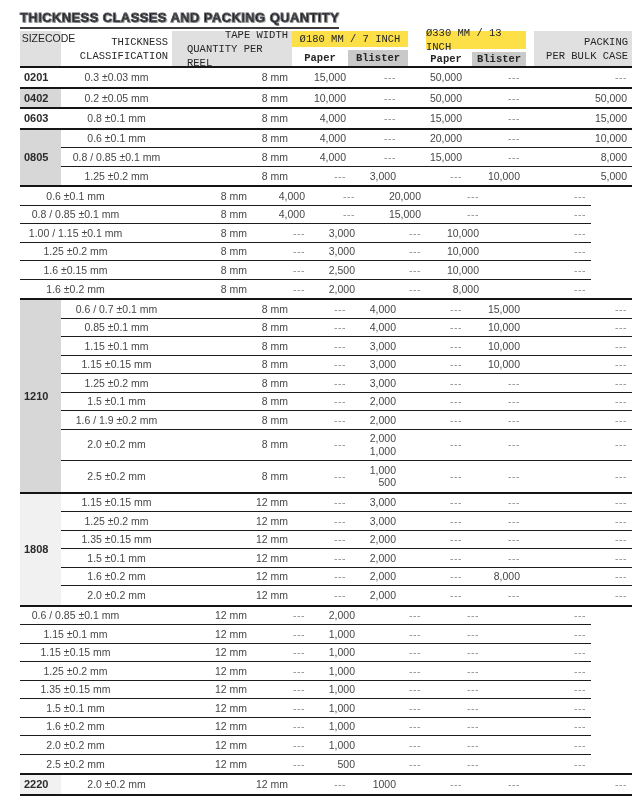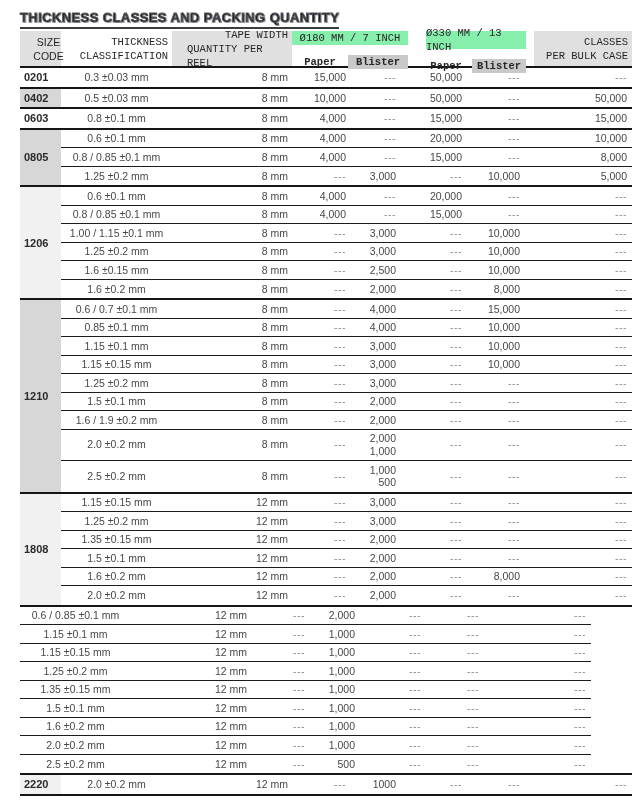--- a/index.html
+++ b/index.html
@@ -14,28 +14,28 @@
     text-shadow:1.4px 1.4px 0 #b9b9b9;
     border-bottom:2px solid #3c3c3c; padding-bottom:2px;
   }
   .caption { margin-top:11px; height:14px; font-size:11px; color:#333; display:flex; align-items:flex-start; }
   .bracket { display:inline-block; width:13px; height:9px; border-left:1.5px solid #4a4a4a; border-top:1.5px solid #4a4a4a; margin-top:2px; }
 
   .table { width:612px; margin-top:2px; }
 
   
   .thead { display:flex; height:37px; border-bottom:2.5px solid #151515; }
-  .h-size { width:41px; background:#e0e0e0; display:flex; flex-direction:column; justify-content:center; padding-left:16px;align-items:center; }
+  .h-size { width:41px; background:#e0e0e0; display:flex; justify-content:center; padding-left:16px; }
   .h-right { display:flex; width:571px;font-family:Liberation Mono, monospace; }
   .hcell { font-size:10.5px; color:#262626; line-height:14px; }
   .h-thick { width:111px; display:flex; flex-direction:column; justify-content:center; align-items:flex-end; padding-right:4px; }
   .h-tape  { width:120px; background:#e0e0e0; display:flex; flex-direction:column; justify-content:center; align-items:flex-end; padding-right:4px;padding-left:15px; }
   .h-group { display:flex; flex-direction:column; }
   .g180 { width:116px; } .g330 { width:118px;padding-left:12px; }
-  .reel-band { height:18px; background:#86efac; display:flex; align-items:center; justify-content:center; margin-bottom:10px; }
+  .reel-band { height:18px; background:#fde047; display:flex; align-items:center; justify-content:center; margin-bottom:3px; }
   .g330 .reel-band { margin-left:6px; }
   .subrow { display:flex; height:18px; }
   .sub-paper { display:flex; align-items:center; justify-content:center; font-weight:700; }
   .sub-blister { display:flex; align-items:center; justify-content:center; font-weight:700; background:#c9c9c9; }
   .g180 .sub-paper{width:56px;} .g180 .sub-blister{width:60px;}
   .g330 .sub-paper{width:58px;} .g330 .sub-blister{width:60px;}
   .h-bulk { width:106px; display:flex; flex-direction:column; justify-content:center; align-items:flex-end; padding-right:4px; }
   .h-bulk-bg { background:linear-gradient(to right,#ffffff 8px,#e0e0e0 8px); }
 
   
@@ -91,21 +91,21 @@
           </div>
         </div>
         <div class="h-group g330">
           <div class="reel-band hcell">Ø330 MM / 13 INCH</div>
           <div class="subrow">
             <div class="sub-paper hcell">Paper</div>
             <div class="sub-blister hcell">Blister</div>
           </div>
         </div>
         <div class="h-bulk h-bulk-bg hcell">
-          <span>CLASSES</span>
+          <span>PACKING</span>
           <span>PER BULK CASE</span>
         </div>
       </div>
     </div>
 
     <div class="tbody">
   <div class="group shade-white">
     <div class="size-cell">
             <span class="size-code">0201</span>
           </div>
@@ -121,21 +121,21 @@
   </div>
 </div>
   </div>
 
   <div class="group shade-grey">
     <div class="size-cell">
             <span class="size-code">0402</span>
           </div>
     <div class="rows">
   <div class="row">
-    <div class="cell c-thick">0.5 ±0.03 mm</div>
+    <div class="cell c-thick">0.2 ±0.05 mm</div>
     <div class="cell c-tape">8 mm</div>
     <div class="cell c-p180">10,000</div>
     <div class="cell c-b180 dash">---</div>
     <div class="cell c-p330">50,000</div>
     <div class="cell c-b330 dash">---</div>
     <div class="cell c-bulk">50,000</div>
   </div>
 </div>
   </div>
 
@@ -187,23 +187,20 @@
     <div class="cell c-p180 dash">---</div>
     <div class="cell c-b180">3,000</div>
     <div class="cell c-p330 dash">---</div>
     <div class="cell c-b330">10,000</div>
     <div class="cell c-bulk">5,000</div>
   </div>
 </div>
   </div>
 
   <div class="group shade-light">
-    <div class="size-cell">
-            <span class="size-code">1206</span>
-          </div>
     <div class="rows">
   <div class="row">
     <div class="cell c-thick">0.6 ±0.1 mm</div>
     <div class="cell c-tape">8 mm</div>
     <div class="cell c-p180">4,000</div>
     <div class="cell c-b180 dash">---</div>
     <div class="cell c-p330">20,000</div>
     <div class="cell c-b330 dash">---</div>
     <div class="cell c-bulk dash">---</div>
   </div>

